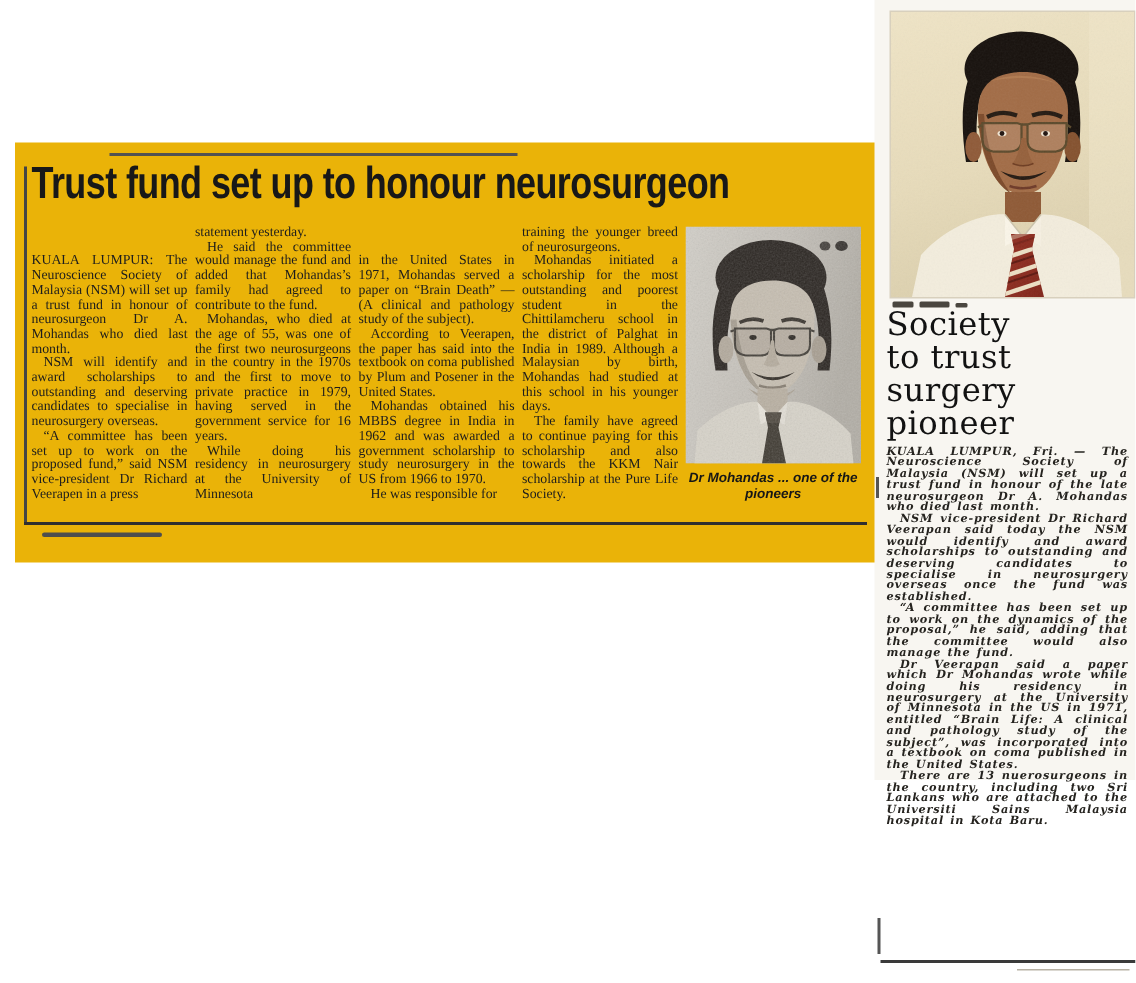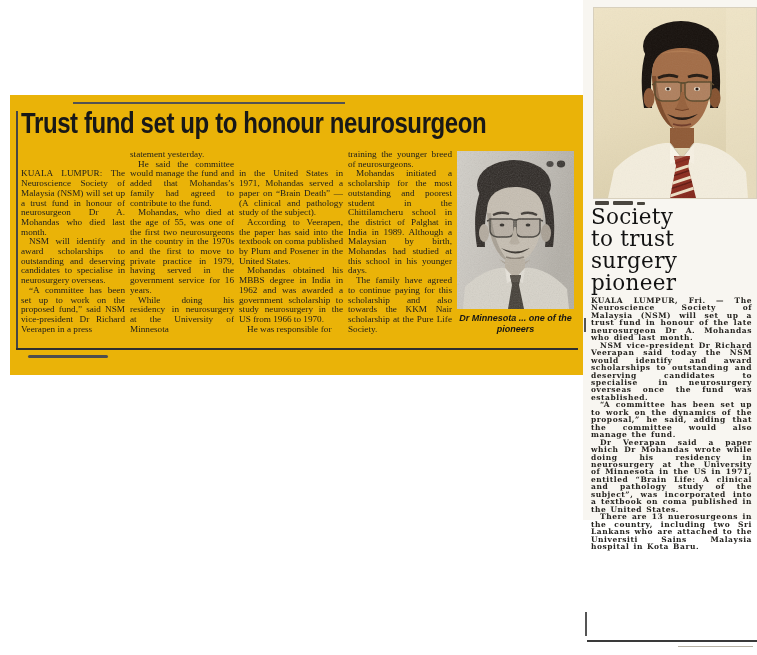--- a/index.html
+++ b/index.html
@@ -49,21 +49,21 @@
     font-family:"DejaVu Serif", serif;
     font-size:21.5px;line-height:22px;color:#121212;
     letter-spacing:0.3px;
   }
   .side-headline span{display:block;}
   .side-body{
     left:8px;top:297px;width:161px;
     font-family:"DejaVu Serif", serif;font-weight:700;
     font-size:7.5px;line-height:7.45px;
     letter-spacing:0.55px;word-spacing:1px;
-    color:#25231f;text-align:justify;text-justify:inter-word;
+    color:#25231f;text-align:justify;text-justify:inter-word;font-style:italic;
   }
   .side-body p{margin:0;text-indent:9px;}
   .side-body p.flush{text-indent:0;}
   .side-bottomrule{left:4px;top:640px;width:170px;height:2px;background:#3a3a3a;}
   .side-bottomrule2{left:95px;top:646px;width:75px;height:1px;background:#b7b1a4;}
   .side-tick{position:absolute;background:#555;width:2px;}
 </style>
 </head>
 <body>
 
@@ -146,21 +146,21 @@
         <path d="M48,108 h20 v16 h-20 Z" fill="#b9b0a2"></path>
 
         <path d="M6,158 L8,136 C24,120 42,116 48,117 L58,128 L68,117 C76,116 94,120 110,138 L112,158 Z" fill="#d7d3c9"></path>
         <path d="M48,117 L58,128 L50,132 Z" fill="#e8e4db"></path>
         <path d="M68,117 L58,128 L66,132 Z" fill="#e2ded5"></path>
 
         <path d="M53,124 h11 l-2,10 l5,24 h-16 l4,-24 Z" fill="#413c34"></path>
         <path d="M53,124 h11 l-1.5,7 h-8 Z" fill="#524c43"></path>
         <rect width="117" height="158" filter="url(#grainBW)" opacity="0.22"></rect>
       </svg>
-      <div class="photo-caption">Dr Minnesota ... one of the pioneers</div>
+      <div class="photo-caption">Dr Mohandas ... one of the pioneers</div>
     </div>
   </div>
 
   <div class="abs main-bottomrule"></div>
   <div class="abs main-penmark"></div>
 </div>
 
 <div class="abs side-clip">
 
   <div class="abs side-photo-frame">

